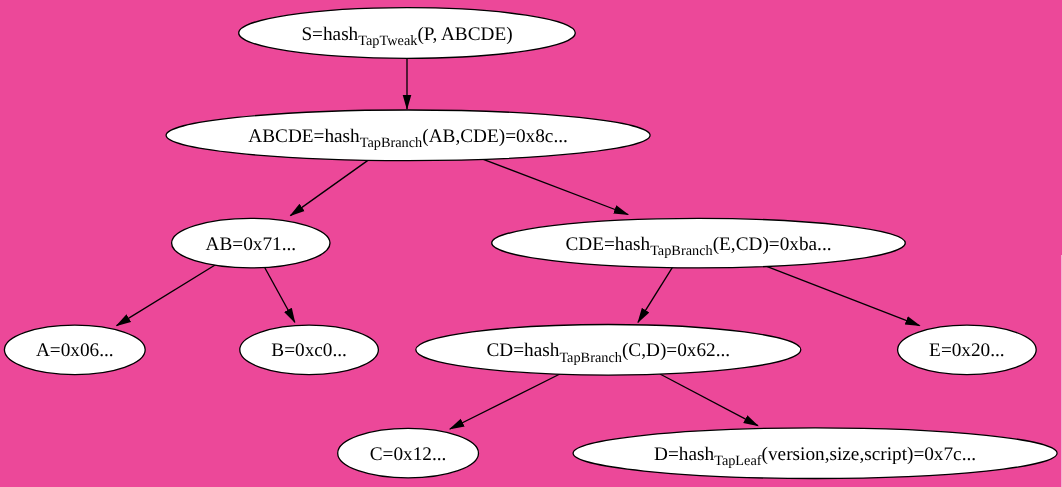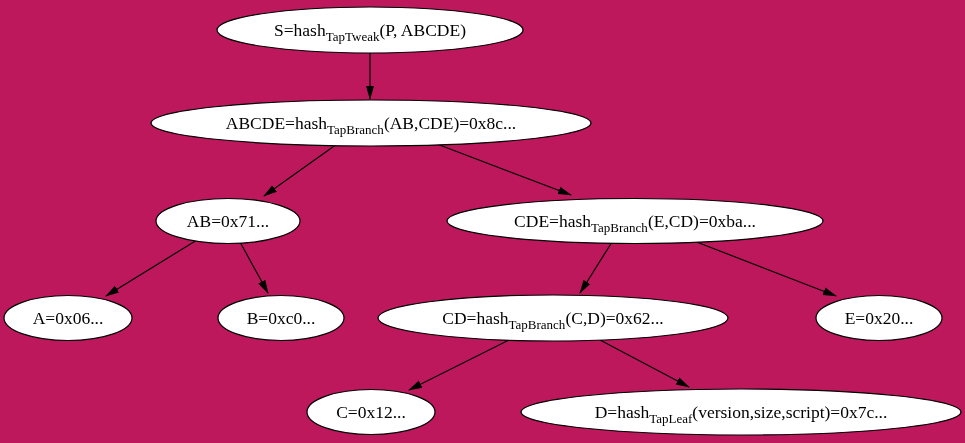--- a/index.html
+++ b/index.html
@@ -4,21 +4,21 @@
 <style>
   html, body {
     margin: 0;
     padding: 0;
     background: #ffffff;
   }
   .canvas {
     position: relative;
     width: 965px;
     height: 443px;
-    background: #be185d;
+    background: #ec4899;
     overflow: hidden;
   }
   svg text {
     font-family: "Liberation Serif", "DejaVu Serif", serif;
     fill: #000000;
   }
 </style>
 </head>
 <body>
 

